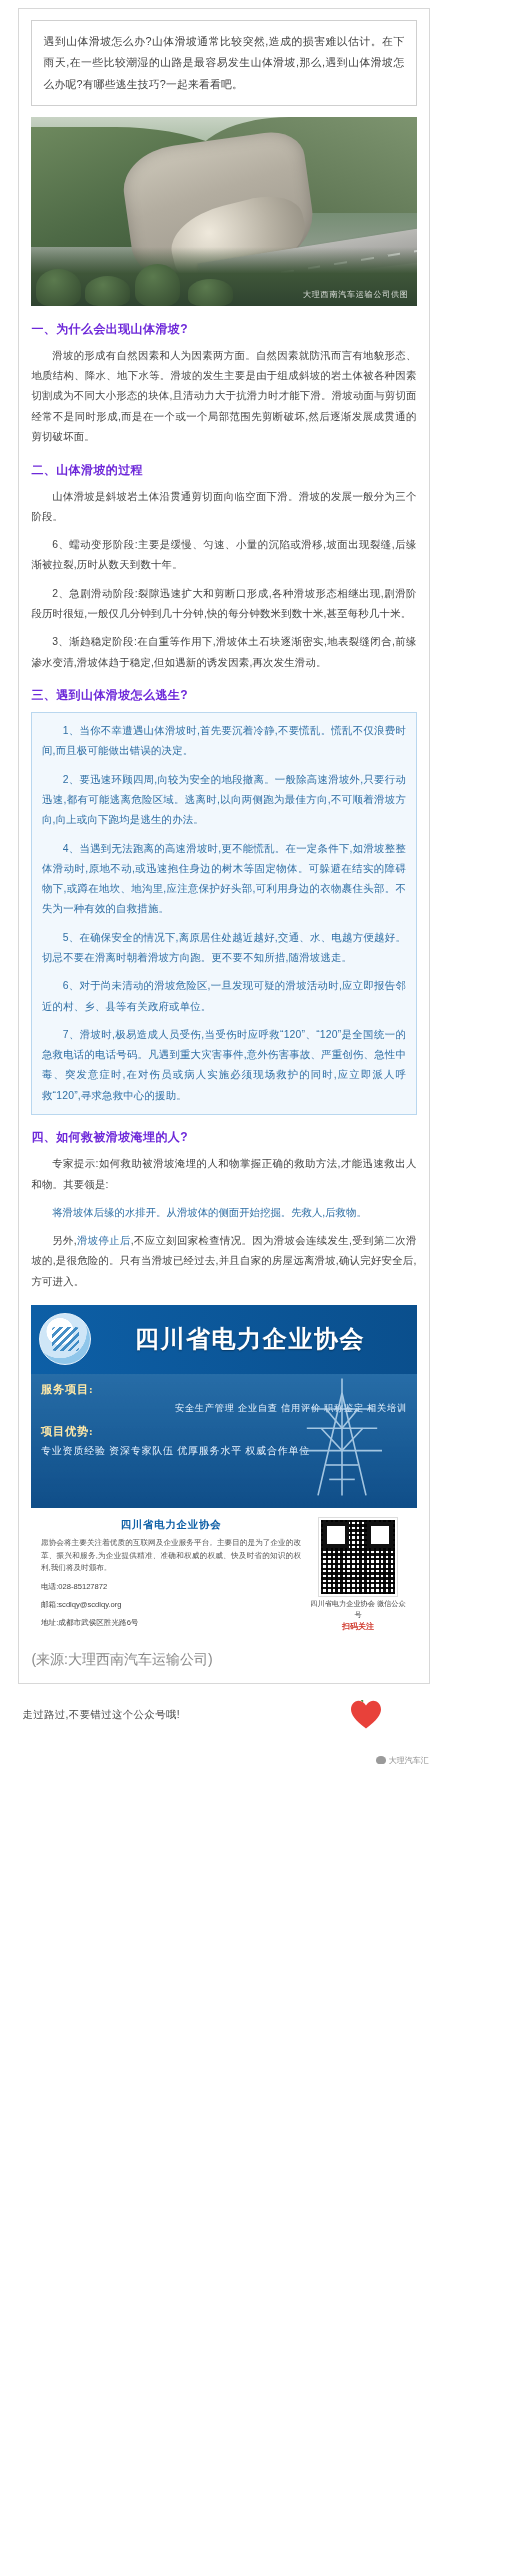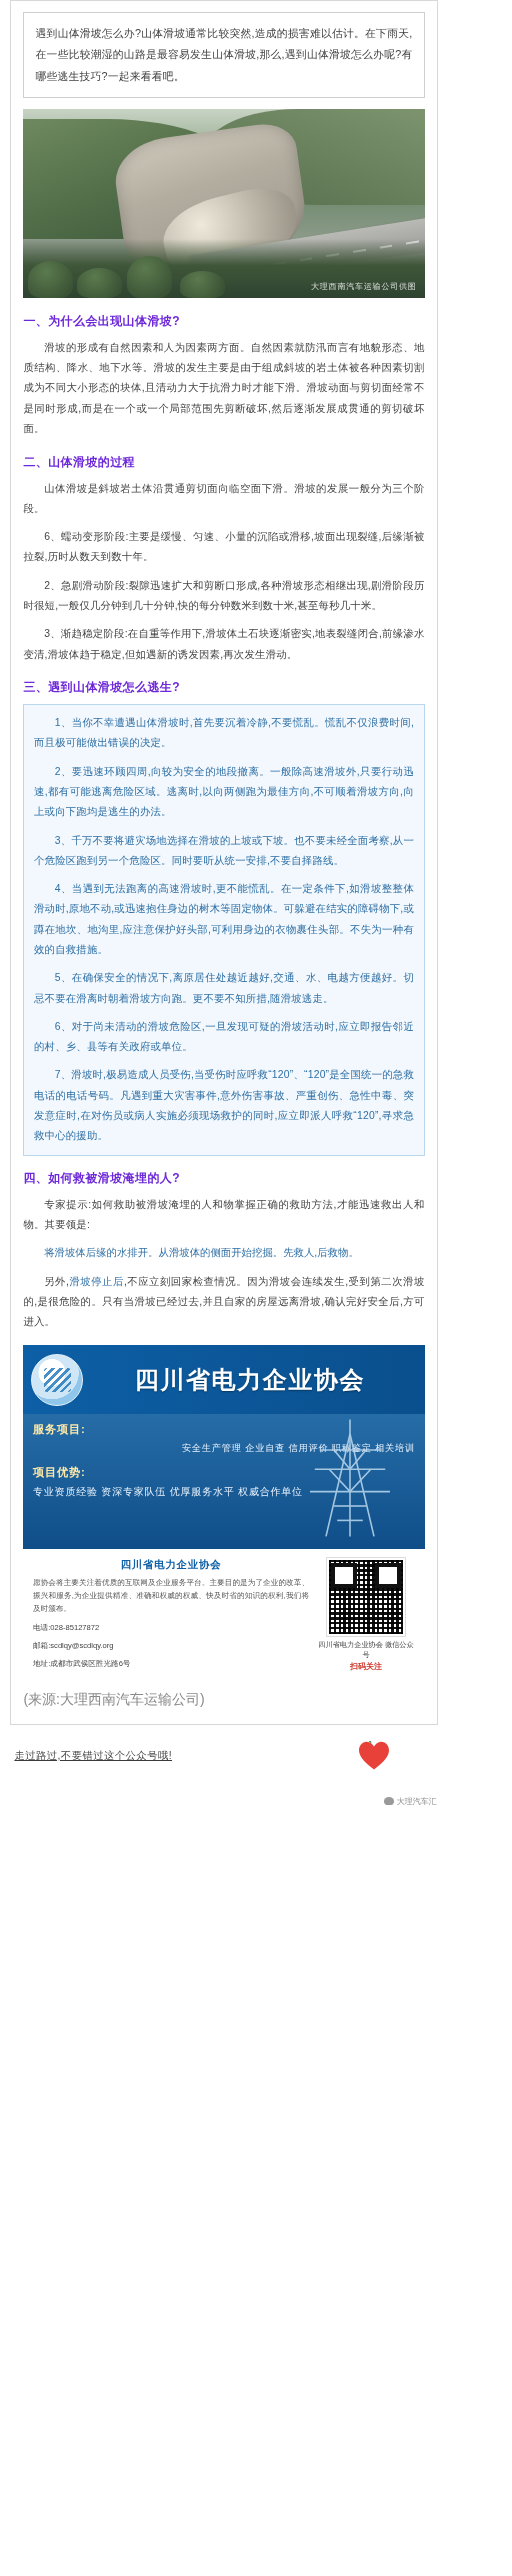--- a/index.html
+++ b/index.html
@@ -8,21 +8,21 @@
     background: #ffffff;
   }
   body {
     width: 512px;
     font-family: "Liberation Sans", sans-serif;
     color: #3a3a3a;
   }
   .page {
     width: 448px;
     box-sizing: border-box;
-    padding: 0;
+    padding: 8px;
     position: relative;
     background: #fff;
   }
   .article {
     box-sizing: border-box;
     margin: 0 9.6px;
     border: 0.8px solid #d8d8d8;
     padding: 11.2px 12.8px 14.4px 12.8px;
     background: #fff;
   }
@@ -190,20 +190,21 @@
     color: #ffffff;
     text-shadow: 0 0.8px 1.6px rgba(0,0,0,.35);
   }
   .poster-mid {
     position: relative;
     padding: 8px 9.6px 6.4px 9.6px;
     min-height: 120px;
     background:
       linear-gradient(180deg, rgba(255,255,255,0.10), rgba(255,255,255,0.02)),
       linear-gradient(180deg,#0e5c9d,#0a4a86);
+    font-family: Liberation Serif, serif;
   }
   .pylon {
     position: absolute;
     right: 27px; top: 3.2px;
     width: 96px; height: 120px;
     opacity: .85;
   }
   .serv-title {
     font-size: 11.2px;
     font-weight: bold;
@@ -305,21 +306,20 @@
     font-size: 14px;
     color: #8a8a8a;
     margin-top: 8px;
   }
   
   .footer {
     margin-top: 12.8px;
     padding: 11.2px 14.4px 21px 14.4px;
     position: relative;
     min-height: 48px;
-    text-decoration: underline;
   }
   .footer-text {
     font-size: 10.4px;
     color: #4a4a4a;
     letter-spacing: 0.4px;
   }
   .heart {
     position: absolute;
     right: 58px;
     top: 3.2px;
@@ -380,21 +380,20 @@
     <h2 class="section">二、山体滑坡的过程</h2>
     <p class="body">山体滑坡是斜坡岩土体沿贯通剪切面向临空面下滑。滑坡的发展一般分为三个阶段。</p>
     <p class="body">6、蠕动变形阶段:主要是缓慢、匀速、小量的沉陷或滑移,坡面出现裂缝,后缘渐被拉裂,历时从数天到数十年。</p>
     <p class="body">2、急剧滑动阶段:裂隙迅速扩大和剪断口形成,各种滑坡形态相继出现,剧滑阶段历时很短,一般仅几分钟到几十分钟,快的每分钟数米到数十米,甚至每秒几十米。</p>
     <p class="body">3、渐趋稳定阶段:在自重等作用下,滑坡体土石块逐渐密实,地表裂缝闭合,前缘渗水变清,滑坡体趋于稳定,但如遇新的诱发因素,再次发生滑动。</p>
 
     <h2 class="section">三、遇到山体滑坡怎么逃生?</h2>
     <div class="blue-box">
       <p class="body">1、当你不幸遭遇山体滑坡时,首先要沉着冷静,不要慌乱。慌乱不仅浪费时间,而且极可能做出错误的决定。</p>
       <p class="body">2、要迅速环顾四周,向较为安全的地段撤离。一般除高速滑坡外,只要行动迅速,都有可能逃离危险区域。逃离时,以向两侧跑为最佳方向,不可顺着滑坡方向,向上或向下跑均是逃生的办法。</p>
-      <p class="body">3、千万不要将避灾场地选择在滑坡的上坡或下坡。也不要未经全面考察,从一个危险区跑到另一个危险区。同时要听从统一安排,不要自择路线。</p>
       <p class="body">4、当遇到无法跑离的高速滑坡时,更不能慌乱。在一定条件下,如滑坡整整体滑动时,原地不动,或迅速抱住身边的树木等固定物体。可躲避在结实的障碍物下,或蹲在地坎、地沟里,应注意保护好头部,可利用身边的衣物裹住头部。不失为一种有效的自救措施。</p>
       <p class="body">5、在确保安全的情况下,离原居住处越近越好,交通、水、电越方便越好。切忌不要在滑离时朝着滑坡方向跑。更不要不知所措,随滑坡逃走。</p>
       <p class="body">6、对于尚未清动的滑坡危险区,一旦发现可疑的滑坡活动时,应立即报告邻近的村、乡、县等有关政府或单位。</p>
       <p class="body">7、滑坡时,极易造成人员受伤,当受伤时应呼救“120”、“120”是全国统一的急救电话的电话号码。凡遇到重大灾害事件,意外伤害事故、严重创伤、急性中毒、突发意症时,在对伤员或病人实施必须现场救护的同时,应立即派人呼救“120”,寻求急救中心的援助。</p>
     </div>
 
     <h2 class="section">四、如何救被滑坡淹埋的人?</h2>
     <p class="body expert-lead">专家提示:如何救助被滑坡淹埋的人和物掌握正确的救助方法,才能迅速救出人和物。其要领是:</p>
     <p class="quote-line">将滑坡体后缘的水排开。从滑坡体的侧面开始挖掘。先救人,后救物。</p>
     <p class="body"><span>另外,</span><span class="hl">滑坡停止后</span><span>,不应立刻回家检查情况。因为滑坡会连续发生,受到第二次滑坡的,是很危险的。只有当滑坡已经过去,并且自家的房屋远离滑坡,确认完好安全后,方可进入。</span></p>

